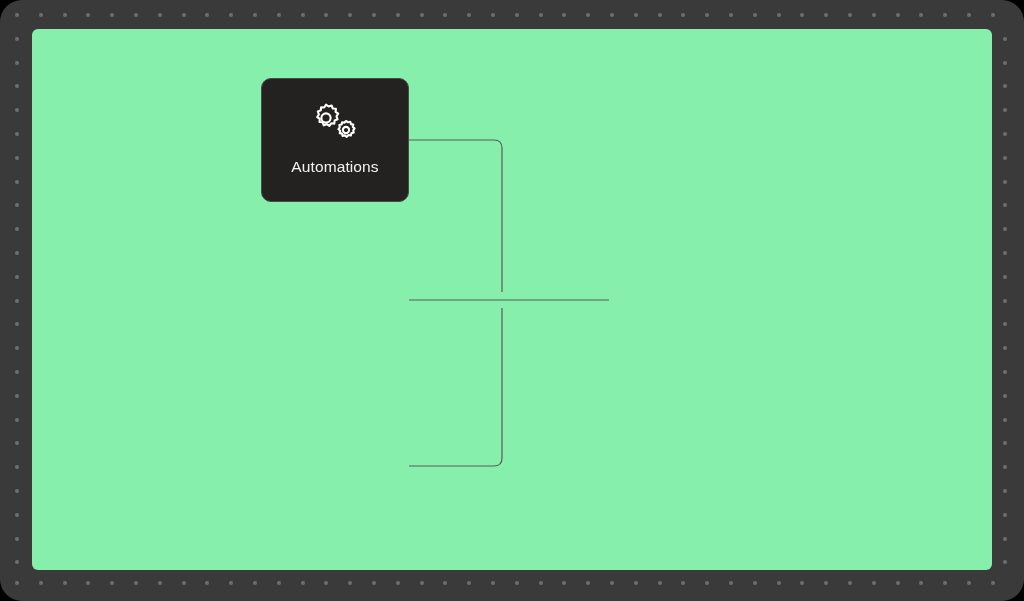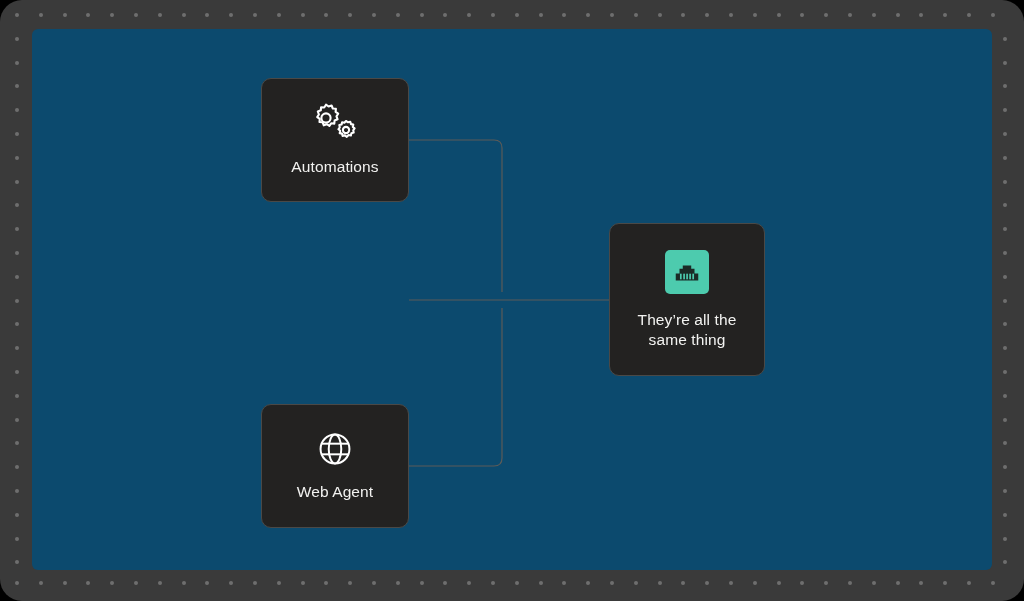--- a/index.html
+++ b/index.html
@@ -41,21 +41,21 @@
     width: 4px; height: 4px;
     border-radius: 50%;
     background: #6e6e6e;
   }
 
   
   .canvas {
     position: absolute;
     left: 32px; top: 29px;
     width: 960px; height: 541px;
-    background: #0c4a6e;
+    background: #86efac;
     border-radius: 6px;
     overflow: hidden;
     padding-left: 20px;
   }
 
   
   .connectors {
     position: absolute;
     left: 0; top: 0;
     width: 960px; height: 541px;
@@ -271,44 +271,17 @@
             <g transform="translate(37,27)">
               <circle cx="0" cy="0" r="3.1"></circle>
               <path d="M0 -9 L2 -7.7 L4.3 -8.2 L5 -5.9 L7.3 -5.4 L6.8 -3.1 L8.6 -1.6 L7.2 0.3 L7.7 2.6 L5.4 3.2 L4.9 5.5 L2.6 5 L0.8 6.8 L-1.1 5.4 L-3.4 5.9 L-4 3.6 L-6.3 3.1 L-5.8 0.8 L-7.6 -0.7 L-6.2 -2.6 L-6.7 -4.9 L-4.4 -5.5 L-3.9 -7.8 L-1.6 -7.3 Z"></path>
             </g>
           </svg>
         </span>
         <span class="caption">Automations</span>
       </div>
 
 
-      <div class="card card-web">
-        <span class="glyph">
-          <svg width="38" height="38" viewBox="0 0 40 40" fill="none" stroke="#ffffff" stroke-width="2.1">
-            <circle cx="20" cy="20" r="15.2"></circle>
-            <ellipse cx="20" cy="20" rx="6.6" ry="15.2"></ellipse>
-            <line x1="5.4" y1="14.4" x2="34.6" y2="14.4"></line>
-            <line x1="5.4" y1="25.6" x2="34.6" y2="25.6"></line>
-          </svg>
-        </span>
-        <span class="caption">Web Agent</span>
-      </div>
-
-      <div class="card card-target">
-        <span class="glyph">
-          <span class="badge" id="target-badge" style="background: rgb(77, 203, 174);">
-            <svg width="30" height="30" viewBox="0 0 32 32" fill="#1b2b26">
-              <path d="M4 17.5 L8 17.5 L8 12.5 L11.5 12.5 L11.5 9 L20.5 9 L20.5 12.5 L24 12.5 L24 17.5 L28 17.5 L28 25 L4 25 Z"></path>
-              <rect x="8.5" y="17.8" width="1.8" height="6" fill="#4dcbae"></rect>
-              <rect x="12" y="17.8" width="1.8" height="6" fill="#4dcbae"></rect>
-              <rect x="15.2" y="17.8" width="1.8" height="6" fill="#4dcbae"></rect>
-              <rect x="18.4" y="17.8" width="1.8" height="6" fill="#4dcbae"></rect>
-              <rect x="21.7" y="17.8" width="1.8" height="6" fill="#4dcbae"></rect>
-            </svg>
-          </span>
-        </span>
-        <span class="caption">They’re all the
-same thing</span>
-      </div>
+
 
     </div>
   </div>
 </div>
 
 </body></html>

